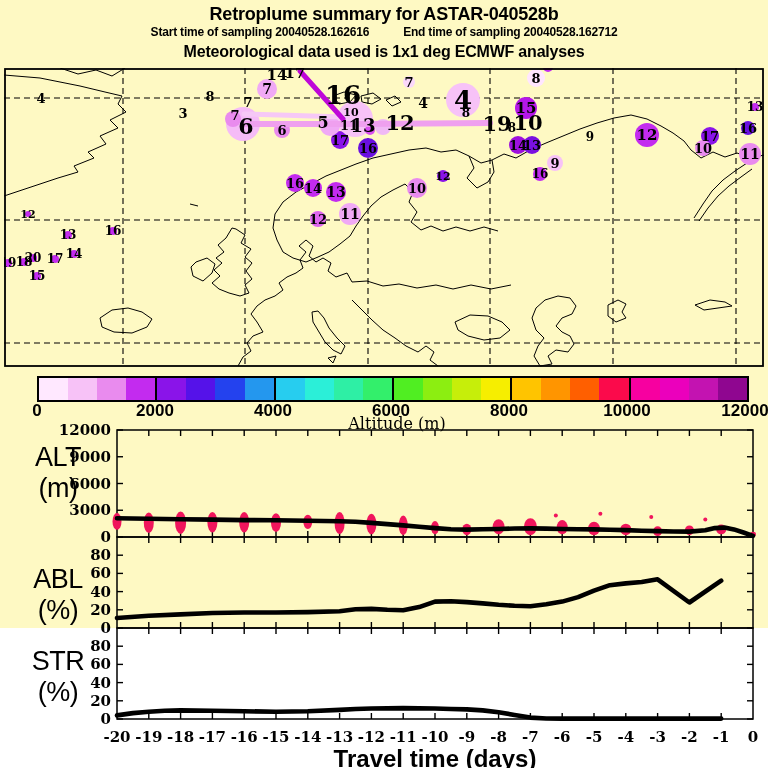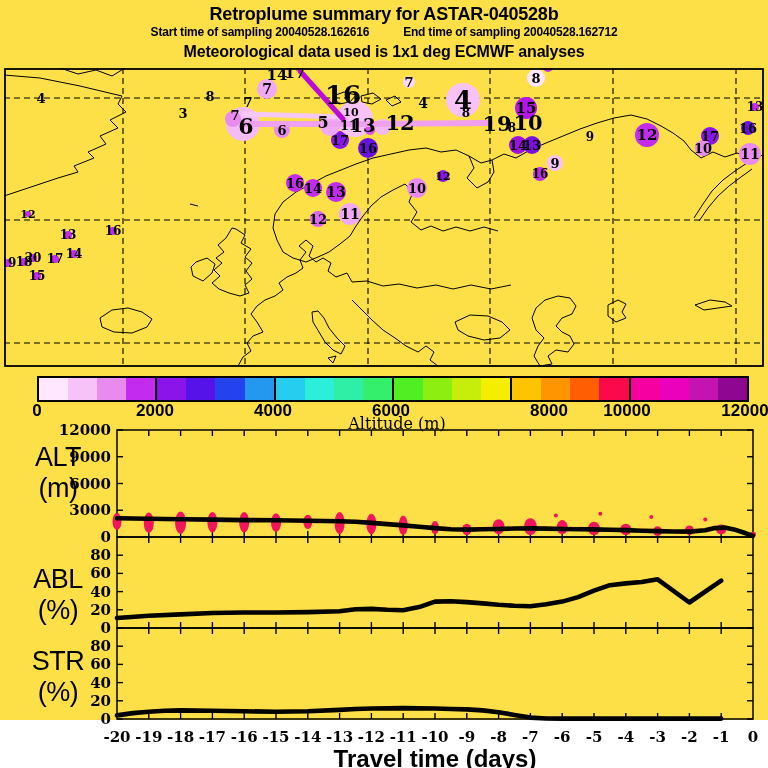--- a/index.html
+++ b/index.html
@@ -1,16 +1,16 @@
 <!DOCTYPE html>
 <html><head>
 <meta charset="utf-8">
 <style>
   html,body{margin:0;padding:0;background:#fff;width:768px;height:768px;overflow:hidden;}
-  #page{position:relative;width:768px;height:720px;background:#fde047;
+  #page{position:relative;width:768px;height:628px;background:#fef9c3;
         font-family:"Liberation Sans",sans-serif;color:#000;}
   .ttl{position:absolute;left:0;width:768px;text-align:center;font-weight:bold;letter-spacing:-0.2px;}
   #title1{top:4px;font-size:18px;}
   #title2{top:25px;font-size:12px;}
   #title2 .gap{display:inline-block;width:34px;}
   #title3{top:43px;font-size:16px;}
   #map-svg{position:absolute;left:4px;top:68px;}
   #colorbar{position:absolute;left:37px;top:376px;width:708px;height:22px;display:flex;
             border:2px solid #000;box-sizing:content-box;}
   #colorbar .seg{flex:1 1 auto;height:100%;}
@@ -193,21 +193,21 @@
       <div class="seg div" style="background: rgb(247, 0, 160);"></div>
       <div class="seg" style="background: rgb(235, 0, 188);"></div>
       <div class="seg" style="background: rgb(195, 19, 177);"></div>
       <div class="seg" style="background: rgb(143, 6, 144);"></div>
     </div>
   <div id="cb-labels">
       <div class="cbl" style="left: 37px;">0</div>
       <div class="cbl" style="left: 155px;">2000</div>
       <div class="cbl" style="left: 273px;">4000</div>
       <div class="cbl" style="left: 391px;">6000</div>
-      <div class="cbl" style="left: 509px; margin-left: 40px;">8000</div>
+      <div class="cbl" style="left: 509px;">8000</div>
       <div class="cbl" style="left: 627px;">10000</div>
       <div class="cbl" style="left: 745px;">12000</div>
     </div>
   <div id="cb-title">Altitude (m)</div>
 
   <svg id="plots-svg" width="768" height="768" viewBox="0 0 768 768">
       <rect x="117" y="430" width="636" height="107" fill="none" stroke="#000" stroke-width="1.5"></rect>
       <line x1="148.8" y1="430" x2="148.8" y2="436" stroke="#000" stroke-width="1.4"></line>
       <line x1="148.8" y1="531" x2="148.8" y2="537" stroke="#000" stroke-width="1.4"></line>
       <line x1="180.6" y1="430" x2="180.6" y2="436" stroke="#000" stroke-width="1.4"></line>

